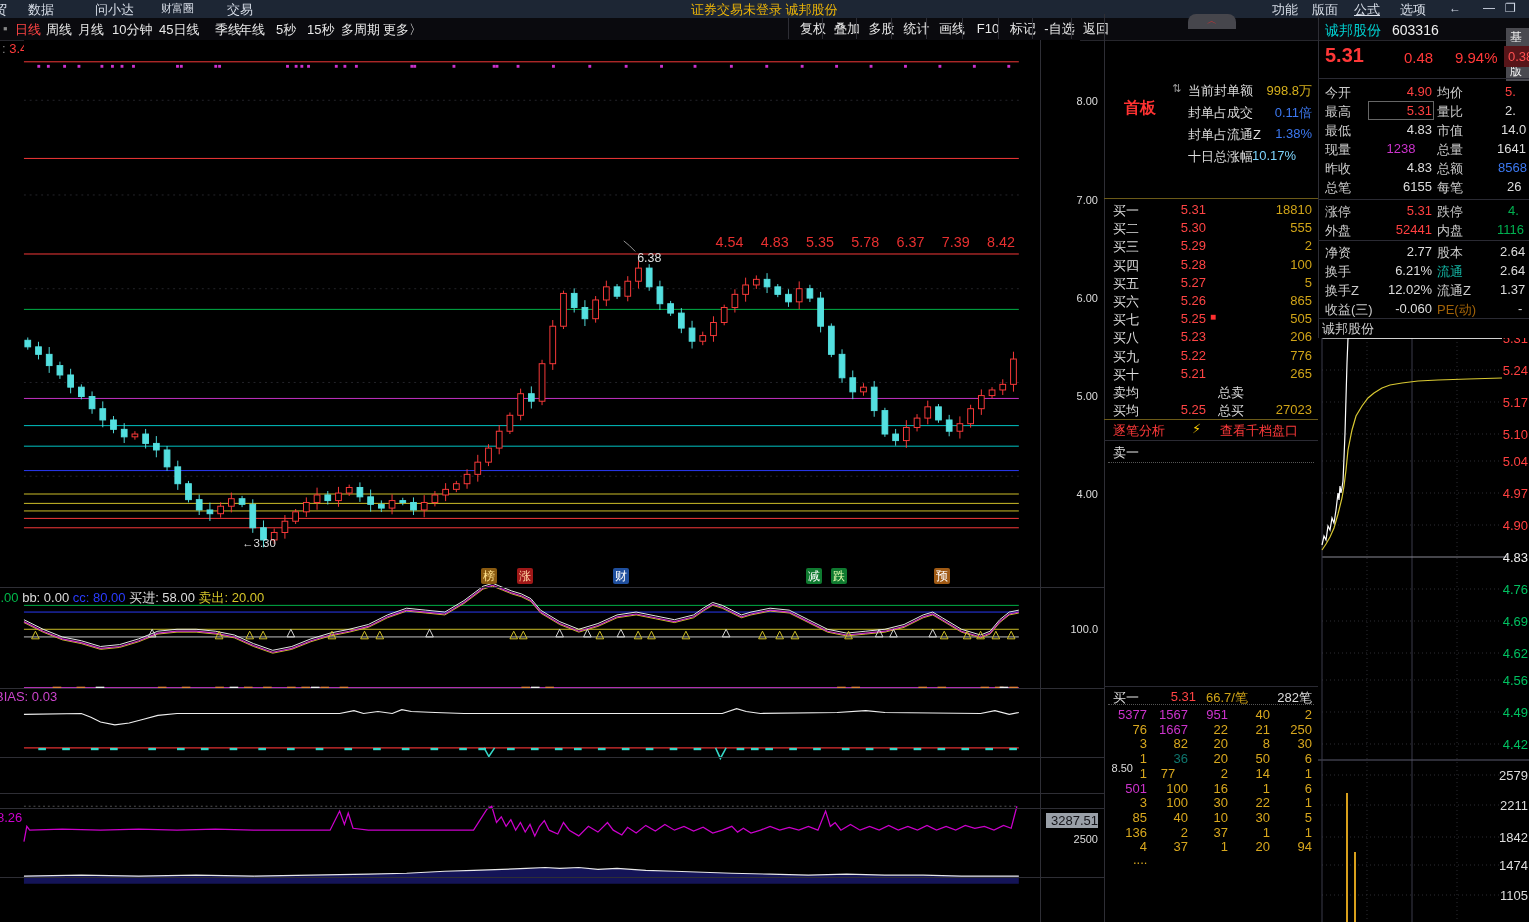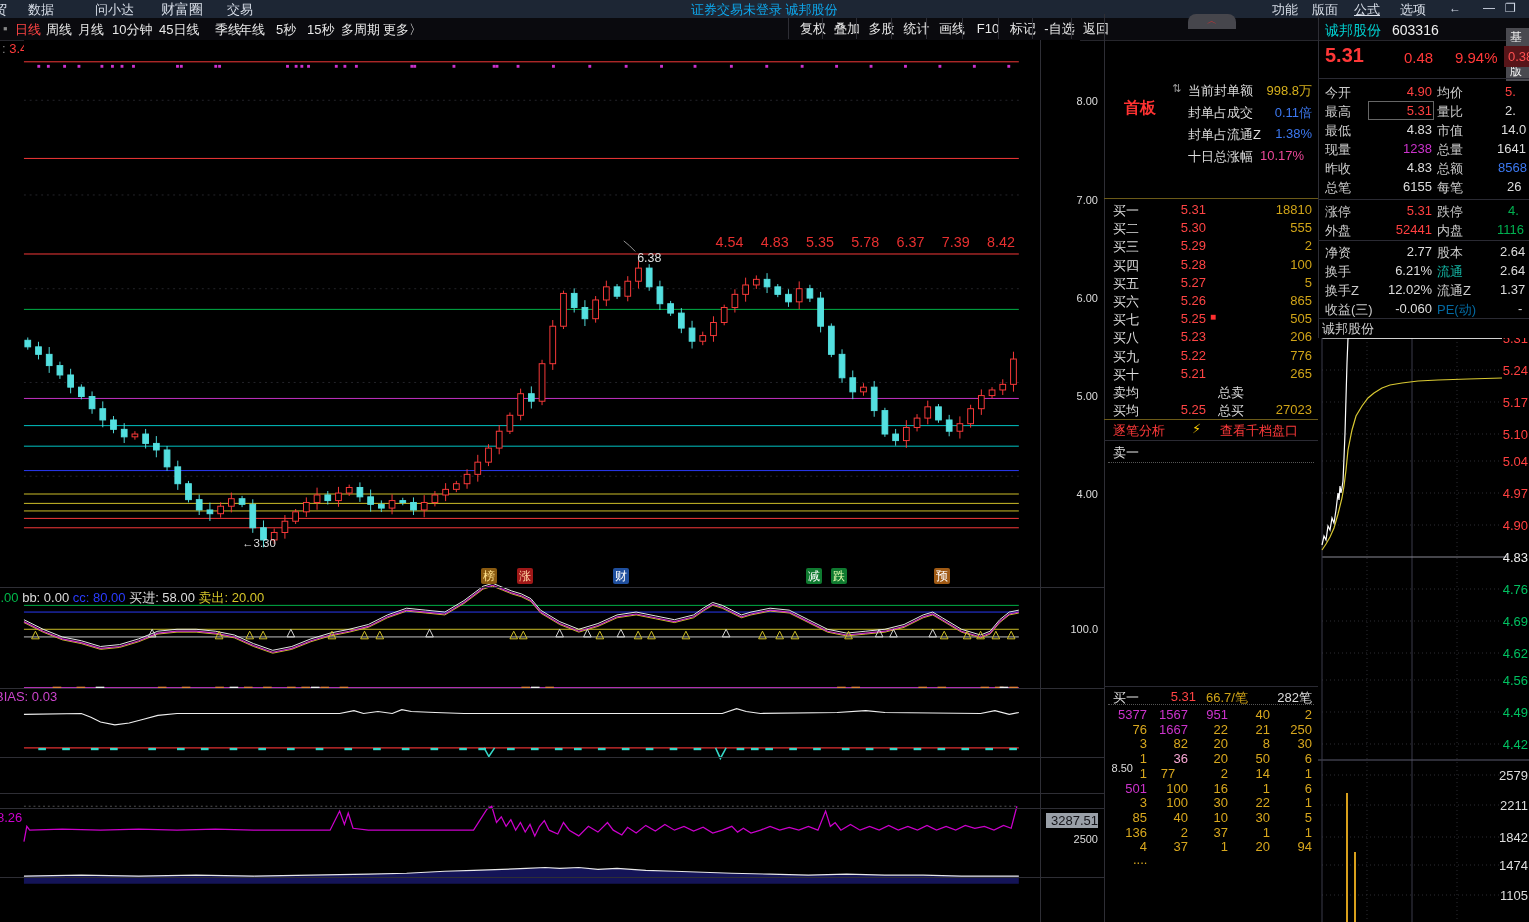--- a/index.html
+++ b/index.html
@@ -5,21 +5,21 @@
   html,body{margin:0;padding:0;background:#000;}
   .app{position:relative;width:1529px;height:922px;background:#000;overflow:hidden;
        font-family:"Liberation Sans","DejaVu Sans",sans-serif;font-size:13px;color:#ddd;}
   .abs{position:absolute;}
   .topbar{left:0;top:0;width:1529px;height:18px;background:#1d2634;color:#d8dee8;}
   .topbar .menu{position:absolute;top:1px;font-size:13px;cursor:default;}
   .toolbar{left:0;top:18px;width:1529px;height:22px;background:#0a0a0e;border-bottom:1px solid #26262c;}
   .period{position:absolute;top:3px;font-size:13px;color:#e8e8e8;}
   .period.active{color:#ff4444;}
   .tbtn{position:absolute;top:0;height:21px;line-height:21px;padding:0 7px;border-left:1px solid #2e2e35;color:#e8e8e8;font-size:13px;}
-  .redtxt{color:#0ea5e9;}
+  .redtxt{color:#eab308;}
   .levels-row{left:2px;top:41px;font-size:13px;white-space:nowrap;letter-spacing:0;}
   .axis-label{position:absolute;width:54px;text-align:right;font-size:11px;color:#ddd;}
   .sep{position:absolute;left:0;width:1104px;height:1px;background:#2e2e35;}
   .vline{position:absolute;top:14px;bottom:0;width:1px;background:#2e2e35;}
   .marker{position:absolute;top:568px;width:16px;height:16px;text-align:center;line-height:16px;font-size:12px;border-radius:2px;}
   .panelA,.panelB{position:absolute;top:0;height:922px;}
   .gold{background:#6b5a18;height:1px;}
   .dotline{border-top:1px dotted #555;height:0;}
   .qgrid-sep{position:absolute;left:1318px;width:211px;height:1px;background:#2a2a33;}
   .tab-pill{position:absolute;left:1188px;top:14px;width:48px;height:15px;background:#46464c;border-radius:8px 8px 0 0;text-align:center;line-height:14px;color:#e03030;font-size:10px;}
@@ -28,21 +28,21 @@
   .boxed{outline:1px solid #666;outline-offset:1px;}
   svg{display:block;}
 </style>
 </head>
 <body>
 
 <div class="app">
 
   <div class="abs topbar">
     <span class="menu" style="left:-6px">贸</span>
-    <span id="topMenus"><span style="position: absolute; left: 28px; top: 1px; font-size: 13px;">数据</span><span style="position: absolute; left: 95px; top: 1px; font-size: 13px;">问小达</span><span style="position: absolute; left: 161px; top: 1px; font-size: 14px;">财富圈</span><span style="position: absolute; left: 227px; top: 1px; font-size: 13px;">交易</span></span>
+    <span id="topMenus"><span style="position: absolute; left: 28px; top: 1px; font-size: 13px;">数据</span><span style="position: absolute; left: 95px; top: 1px; font-size: 13px;">问小达</span><span style="position: absolute; left: 161px; top: 1px; font-size: 11px;">财富圈</span><span style="position: absolute; left: 227px; top: 1px; font-size: 13px;">交易</span></span>
     <span class="menu redtxt" style="left:691px">证券交易未登录  诚邦股份</span>
     <span id="topRightMenus"><span style="position: absolute; left: 1272px; top: 1px; font-size: 13px;">功能</span><span style="position: absolute; left: 1312px; top: 1px; font-size: 13px;">版面</span><span style="position: absolute; left: 1354px; top: 1px; font-size: 13px; text-decoration: underline;">公式</span><span style="position: absolute; left: 1400px; top: 1px; font-size: 13px;">选项</span></span>
     <span id="winControls"><span style="position: absolute; left: 1449px; top: 1px; font-size: 12px; color: rgb(207, 214, 228);">←</span><span style="position: absolute; left: 1483px; top: 1px; font-size: 12px; color: rgb(207, 214, 228);">—</span><span style="position: absolute; left: 1505px; top: 1px; font-size: 12px; color: rgb(207, 214, 228);">❐</span></span>
   </div>
 
   <div class="abs toolbar">
     <span class="period" style="left:3px;color:#888">▪</span>
     <span id="periodTabs"><span class="period active" style="position: absolute; left: 15px; top: 3px; font-size: 13px;">日线</span><span class="period" style="position: absolute; left: 46px; top: 3px; font-size: 13px;">周线</span><span class="period" style="position: absolute; left: 78px; top: 3px; font-size: 13px;">月线</span><span class="period" style="position: absolute; left: 112px; top: 3px; font-size: 13px;">10分钟</span><span class="period" style="position: absolute; left: 159px; top: 3px; font-size: 13px;">45日线</span><span class="period" style="position: absolute; left: 215px; top: 3px; font-size: 13px;">季线</span><span class="period" style="position: absolute; left: 239px; top: 3px; font-size: 13px;">年线</span><span class="period" style="position: absolute; left: 276px; top: 3px; font-size: 13px;">5秒</span><span class="period" style="position: absolute; left: 307px; top: 3px; font-size: 13px;">15秒</span><span class="period" style="position: absolute; left: 341px; top: 3px; font-size: 13px;">多周期</span><span class="period" style="position: absolute; left: 383px; top: 3px; font-size: 13px;">更多〉</span></span>
     <span id="toolButtons"><span class="tbtn" style="position: absolute; left: 788px; width: 34px; text-align: center;">复权</span><span class="tbtn" style="position: absolute; left: 822px; width: 34px; text-align: center;">叠加</span><span class="tbtn" style="position: absolute; left: 856px; width: 35px; text-align: center;">多股</span><span class="tbtn" style="position: absolute; left: 891px; width: 35px; text-align: center;">统计</span><span class="tbtn" style="position: absolute; left: 926px; width: 36px; text-align: center;">画线</span><span class="tbtn" style="position: absolute; left: 962px; width: 36px; text-align: center;">F10</span><span class="tbtn" style="position: absolute; left: 998px; width: 34px; text-align: center;">标记</span><span class="tbtn" style="position: absolute; left: 1032px; width: 39px; text-align: center;">-自选</span><span class="tbtn" style="position: absolute; left: 1071px; width: 34px; text-align: center;">返回</span></span>
   </div>
@@ -454,21 +454,21 @@
     <span class="abs" style="left:20px;top:98px;color:#ff3232;font-weight:bold;font-size:16px">首板</span>
     <span class="abs" style="left:68px;top:82px;color:#999;font-size:11px">⇅</span>
     <div id="infoRows">
         <div style="position: absolute; left: 84px; top: 82px; color: rgb(221, 221, 221); white-space: nowrap;">当前封单额</div>
         <div style="position: absolute; left: 148px; top: 82px; width: 60px; text-align: right; color: rgb(214, 176, 28);">998.8万</div>
         <div style="position: absolute; left: 84px; top: 104px; color: rgb(221, 221, 221); white-space: nowrap;">封单占成交</div>
         <div style="position: absolute; left: 148px; top: 104px; width: 60px; text-align: right; color: rgb(60, 120, 240);">0.11倍</div>
         <div style="position: absolute; left: 84px; top: 126px; color: rgb(221, 221, 221); white-space: nowrap;">封单占流通Z</div>
         <div style="position: absolute; left: 148px; top: 126px; width: 60px; text-align: right; color: rgb(60, 120, 240);">1.38%</div>
         <div style="position: absolute; left: 84px; top: 148px; color: rgb(221, 221, 221); white-space: nowrap;">十日总涨幅</div>
-        <div style="position: absolute; left: 148px; top: 148px; width: 60px; text-align: center; color: #ec4899;">10.17%</div>
+        <div style="position: absolute; left: 148px; top: 148px; width: 60px; text-align: left; color: #7dd3fc;">10.17%</div>
       </div>
     <div class="abs gold" style="left:0;top:198px;width:214px"></div>
     <div id="bidRows">
         <div style="position: absolute; left: 0px; top: 202px; width: 214px; height: 18px;">
           <span style="position: absolute; left: 9px; top: 0px; color: rgb(221, 221, 221);">买一</span>
           <span style="position: absolute; left: 58px; top: 0px; width: 44px; text-align: right; color: rgb(255, 68, 68);">5.31</span>
           <span style="position: absolute; left: 128px; top: 0px; width: 80px; text-align: right; color: rgb(208, 164, 24);">18810</span>
         </div>
         <div style="position: absolute; left: 0px; top: 220.2px; width: 214px; height: 18px;">
           <span style="position: absolute; left: 9px; top: 0px; color: rgb(221, 221, 221);">买二</span>
@@ -552,21 +552,21 @@
         <span style="position: absolute; left: 44px; top: 721.7px; width: 40px; text-align: right; color: rgb(204, 51, 204);">1667</span>
         <span style="position: absolute; left: 84px; top: 721.7px; width: 40px; text-align: right; color: rgb(217, 168, 30);">22</span>
         <span style="position: absolute; left: 126px; top: 721.7px; width: 40px; text-align: right; color: rgb(217, 168, 30);">21</span>
         <span style="position: absolute; left: 168px; top: 721.7px; width: 40px; text-align: right; color: rgb(217, 168, 30);">250</span>
         <span style="position: absolute; left: 3px; top: 736.4px; width: 40px; text-align: right; color: rgb(217, 168, 30);">3</span>
         <span style="position: absolute; left: 44px; top: 736.4px; width: 40px; text-align: right; color: rgb(217, 168, 30);">82</span>
         <span style="position: absolute; left: 84px; top: 736.4px; width: 40px; text-align: right; color: rgb(217, 168, 30);">20</span>
         <span style="position: absolute; left: 126px; top: 736.4px; width: 40px; text-align: right; color: rgb(217, 168, 30);">8</span>
         <span style="position: absolute; left: 168px; top: 736.4px; width: 40px; text-align: right; color: rgb(217, 168, 30);">30</span>
         <span style="position: absolute; left: 3px; top: 751.1px; width: 40px; text-align: right; color: rgb(217, 168, 30);">1</span>
-        <span style="position: absolute; left: 44px; top: 751.1px; width: 40px; text-align: right; color: #f9a8d4;">36</span>
+        <span style="position: absolute; left: 44px; top: 751.1px; width: 40px; text-align: right; color: #0f766e;">36</span>
         <span style="position: absolute; left: 84px; top: 751.1px; width: 40px; text-align: right; color: rgb(217, 168, 30);">20</span>
         <span style="position: absolute; left: 126px; top: 751.1px; width: 40px; text-align: right; color: rgb(217, 168, 30);">50</span>
         <span style="position: absolute; left: 168px; top: 751.1px; width: 40px; text-align: right; color: rgb(217, 168, 30);">6</span>
         <span style="position: absolute; left: 3px; top: 765.8px; width: 40px; text-align: right; color: rgb(217, 168, 30);">1</span>
         <span style="position: absolute; left: 44px; top: 765.8px; width: 40px; text-align: center; color: rgb(217, 168, 30);">77</span>
         <span style="position: absolute; left: 84px; top: 765.8px; width: 40px; text-align: right; color: rgb(217, 168, 30);">2</span>
         <span style="position: absolute; left: 126px; top: 765.8px; width: 40px; text-align: right; color: rgb(217, 168, 30);">14</span>
         <span style="position: absolute; left: 168px; top: 765.8px; width: 40px; text-align: right; color: rgb(217, 168, 30);">1</span>
         <span style="position: absolute; left: 3px; top: 780.5px; width: 40px; text-align: right; color: rgb(204, 51, 204);">501</span>
         <span style="position: absolute; left: 44px; top: 780.5px; width: 40px; text-align: right; color: rgb(217, 168, 30);">100</span>
@@ -619,21 +619,21 @@
           <span style="position: absolute; left: 187px; top: 0px; color: rgb(221, 221, 221);">2.</span>
         </div>
         <div style="position: absolute; left: 0px; top: 122px; width: 240px; height: 18px;">
           <span style="position: absolute; left: 7px; top: 0px; color: rgb(204, 204, 204);">最低</span>
           <span style="position: absolute; left: 52px; top: 0px; width: 62px; text-align: right; color: rgb(221, 221, 221);">4.83</span>
           <span style="position: absolute; left: 119px; top: 0px; color: rgb(204, 204, 204);">市值</span>
           <span style="position: absolute; left: 183px; top: 0px; color: rgb(221, 221, 221);">14.0</span>
         </div>
         <div style="position: absolute; left: 0px; top: 141px; width: 240px; height: 18px;">
           <span style="position: absolute; left: 7px; top: 0px; color: rgb(204, 204, 204);">现量</span>
-          <span style="position: absolute; left: 52px; top: 0px; width: 62px; text-align: right; color: rgb(204, 51, 204);">1238</span>
+          <span style="position: absolute; left: 52px; top: 0px; width: 62px; text-align: center; color: rgb(204, 51, 204);">1238</span>
           <span style="position: absolute; left: 119px; top: 0px; color: rgb(204, 204, 204);">总量</span>
           <span style="position: absolute; left: 179px; top: 0px; color: rgb(221, 221, 221);">1641</span>
         </div>
         <div style="position: absolute; left: 0px; top: 160px; width: 240px; height: 18px;">
           <span style="position: absolute; left: 7px; top: 0px; color: rgb(204, 204, 204);">昨收</span>
           <span style="position: absolute; left: 52px; top: 0px; width: 62px; text-align: right; color: rgb(221, 221, 221);">4.83</span>
           <span style="position: absolute; left: 119px; top: 0px; color: rgb(204, 204, 204);">总额</span>
           <span style="position: absolute; left: 180px; top: 0px; color: rgb(60, 120, 240);">8568</span>
         </div>
         <div style="position: absolute; left: 0px; top: 179px; width: 240px; height: 18px;">
@@ -668,21 +668,21 @@
         </div>
         <div style="position: absolute; left: 0px; top: 282px; width: 240px; height: 18px;">
           <span style="position: absolute; left: 7px; top: 0px; color: rgb(204, 204, 204);">换手Z</span>
           <span style="position: absolute; left: 52px; top: 0px; width: 62px; text-align: right; color: rgb(221, 221, 221);">12.02%</span>
           <span style="position: absolute; left: 119px; top: 0px; color: rgb(204, 204, 204);">流通Z</span>
           <span style="position: absolute; left: 182px; top: 0px; color: rgb(221, 221, 221);">1.37</span>
         </div>
         <div style="position: absolute; left: 0px; top: 301px; width: 240px; height: 18px;">
           <span style="position: absolute; left: 7px; top: 0px; color: rgb(204, 204, 204);">收益(三)</span>
           <span style="position: absolute; left: 52px; top: 0px; width: 62px; text-align: right; color: rgb(221, 221, 221);">-0.060</span>
-          <span style="position: absolute; left: 119px; top: 0px; color: #0369a1;">PE(动)</span>
+          <span style="position: absolute; left: 119px; top: 0px; color: #a16207;">PE(动)</span>
           <span style="position: absolute; left: 200px; top: 0px; color: rgb(221, 221, 221);">-</span>
         </div>
       </div>
     <span class="abs" style="left:4px;top:320px;color:#ccc">诚邦股份</span>
     <svg id="miniChart" class="abs" style="left:0;top:338px" width="211" height="584">
         <rect x="0" y="0" width="211" height="584" fill="#000"></rect>
         <line x1="4" y1="32" x2="184" y2="32" stroke="#2c2c33" stroke-dasharray="1 3"></line>
         <line x1="4" y1="64" x2="184" y2="64" stroke="#2c2c33" stroke-dasharray="1 3"></line>
         <line x1="4" y1="96" x2="184" y2="96" stroke="#2c2c33" stroke-dasharray="1 3"></line>
         <line x1="4" y1="123" x2="184" y2="123" stroke="#2c2c33" stroke-dasharray="1 3"></line>

